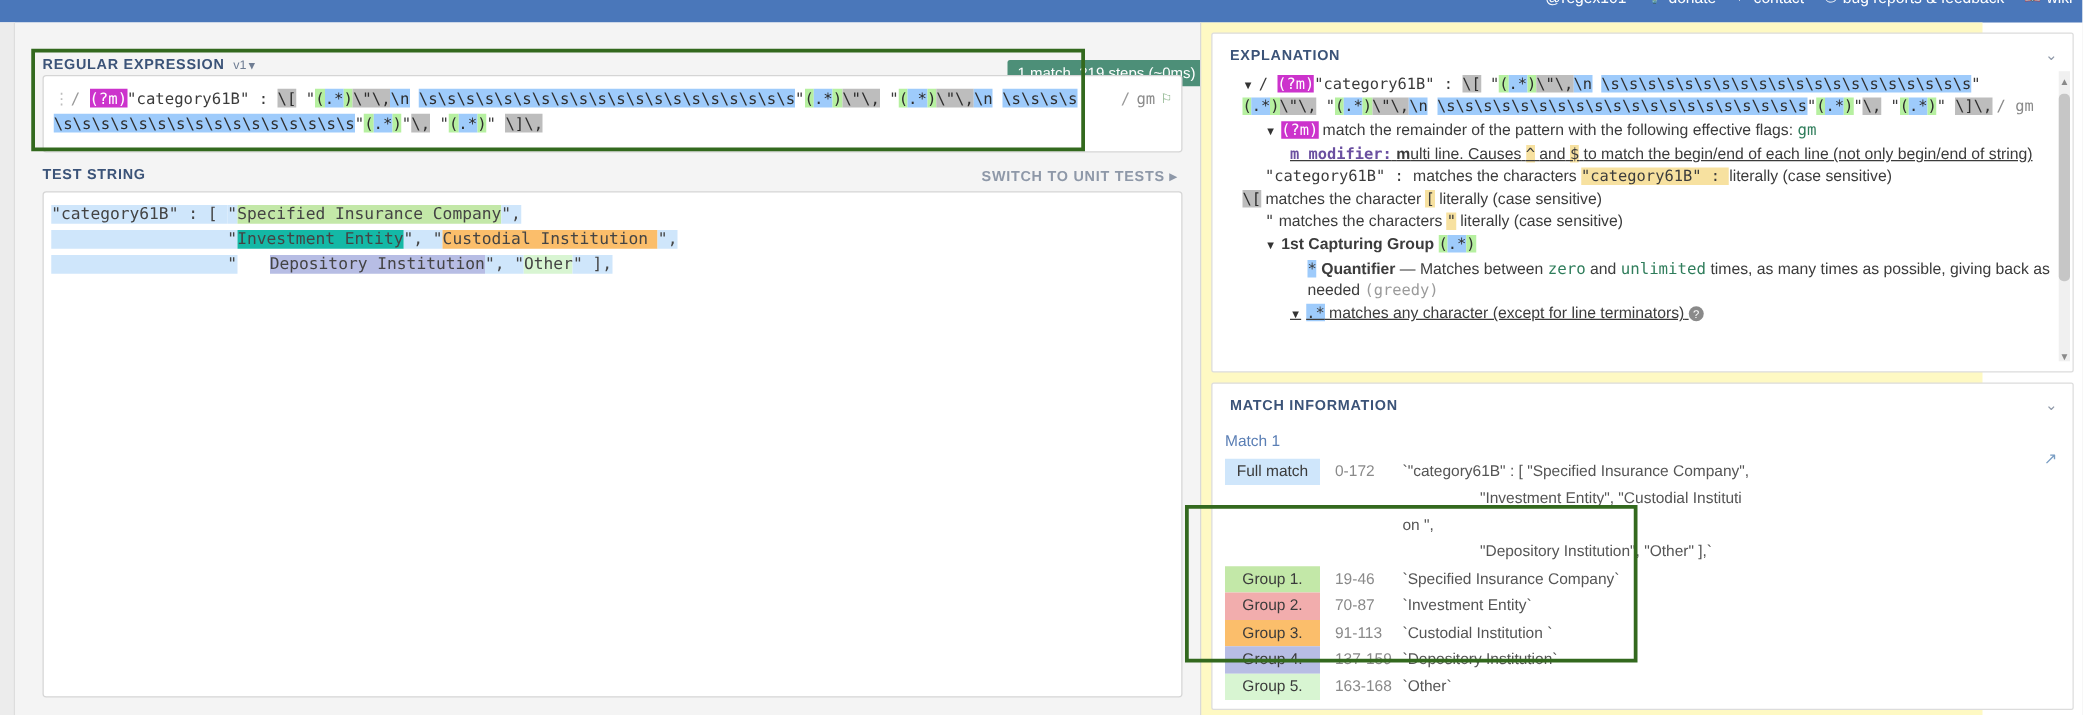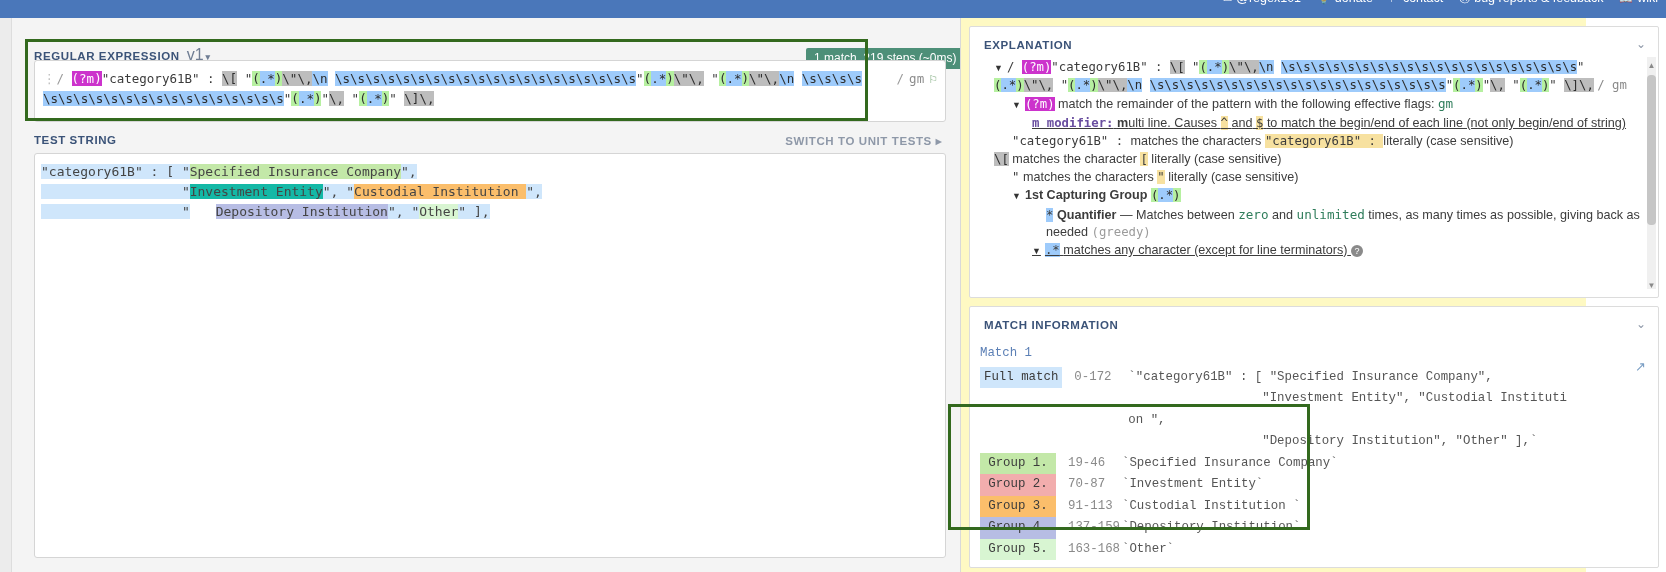--- a/index.html
+++ b/index.html
@@ -45,21 +45,21 @@
     font-size: 9px; color: #9aa0a6; writing-mode: vertical-rl;
   }
 
   
   .sec-head {
     position: absolute;
     font-size: 11.5px; font-weight: bold; letter-spacing: .6px;
     color: #3b5378; text-transform: uppercase;
   }
   .ver-chip {
-    font-size: 16px; font-weight: normal; color: #6f7d93;
+    font-size: 10px; font-weight: normal; color: #6f7d93;
     letter-spacing: 0; margin-left: 7px; text-transform: none;
   }
   .caret-sm { font-size: 9px; margin-left: 2px; color: #6f7d93; }
 
   
   .regex-box {
     position: absolute; left: 34px; top: 42px; width: 912px; height: 62px;
     background: #ffffff; border: 1px solid #d5d5d5; border-radius: 3px;
   }
   .regex-inner {
@@ -165,21 +165,21 @@
     font-size: 8px; color: #8a8a8a; text-align: center; line-height: 10px;
   }
 
   
   .mi-card {
     position: absolute; left: 8px; top: 288px; width: 690px; height: 262px;
     background: #ffffff; border: 1px solid #dcdcdc; border-radius: 2px;
   }
   .mi-body {
     position: absolute; left: 10px; top: 36px; right: 8px; bottom: 4px;
-    font-family: Liberation Mono, monospace; font-size: 12.4px;
+    font-family: Liberation Sans, sans-serif; font-size: 12.4px;
     line-height: 21.5px; color: #555;
   }
   .match-title { color: #5b7fb5; margin-bottom: 2px; display: block; }
   .mi-row { display: flex; align-items: flex-start; }
   .mi-label {
     flex: 0 0 auto; min-width: 76px; padding: 0 4px;
     text-align: center; color: #3b3b3b;
   }
   .lbl-full { background: #cfe6fb; }
   .lbl-g1 { background: #c3e8a8; }

